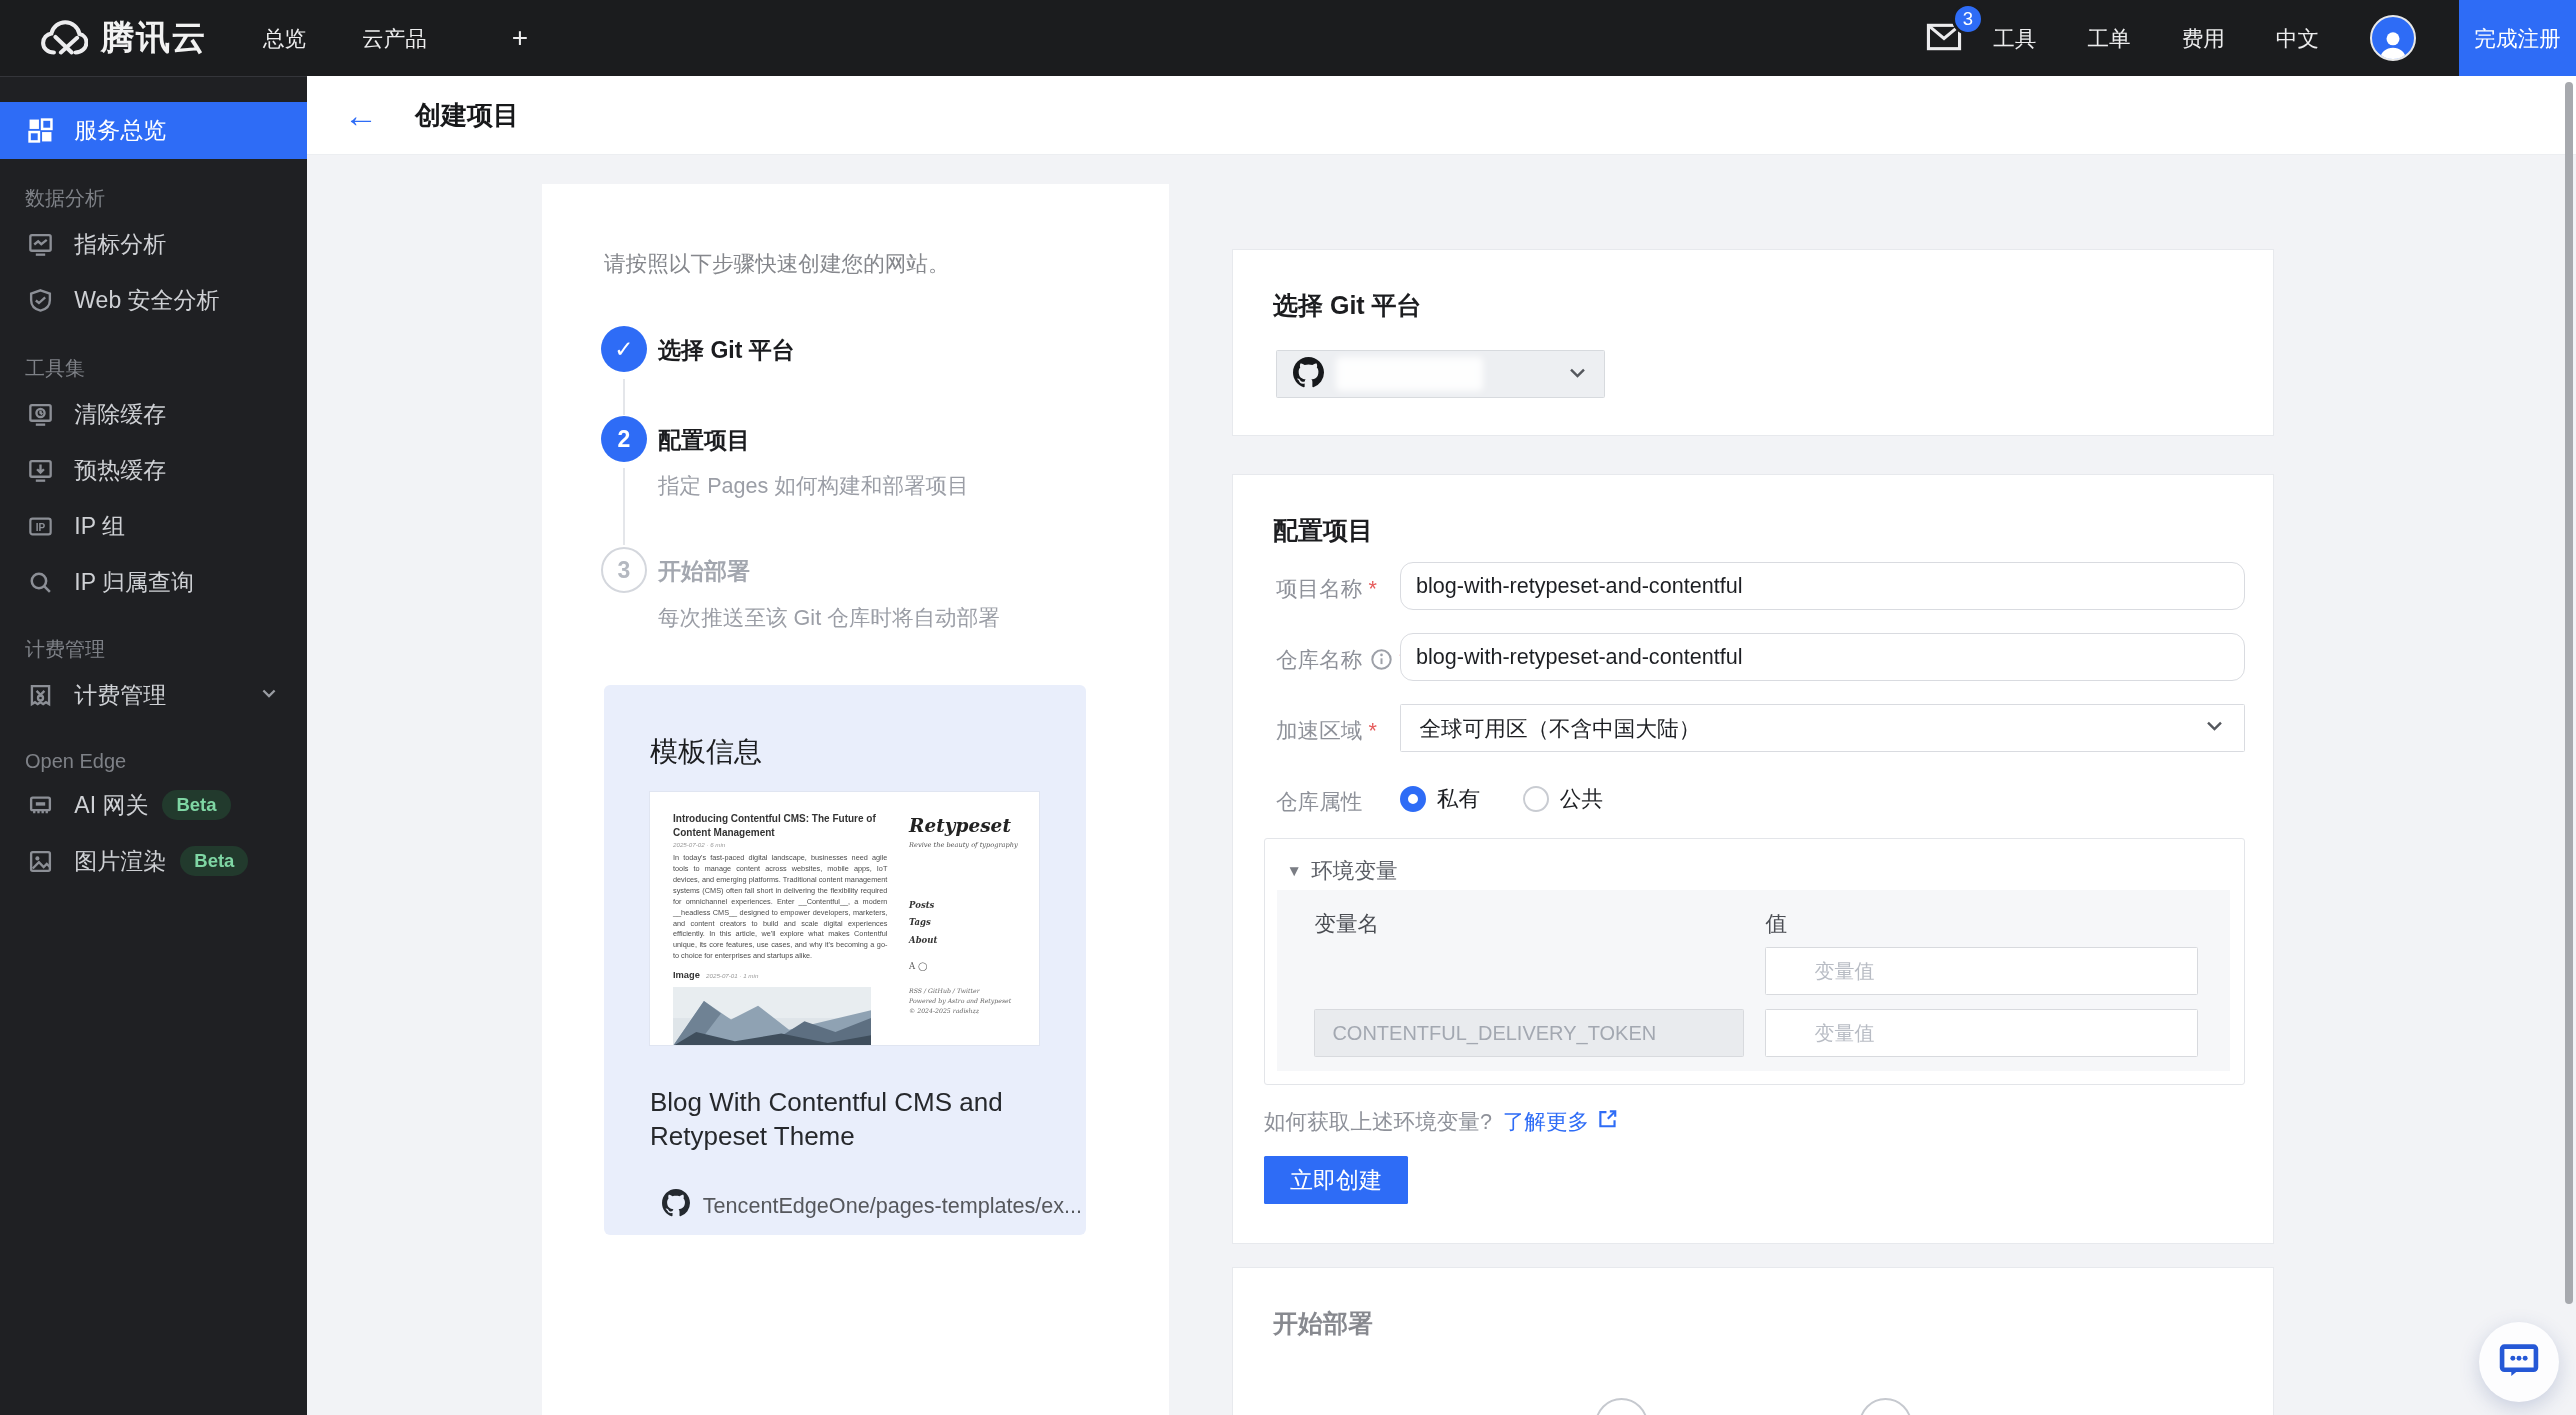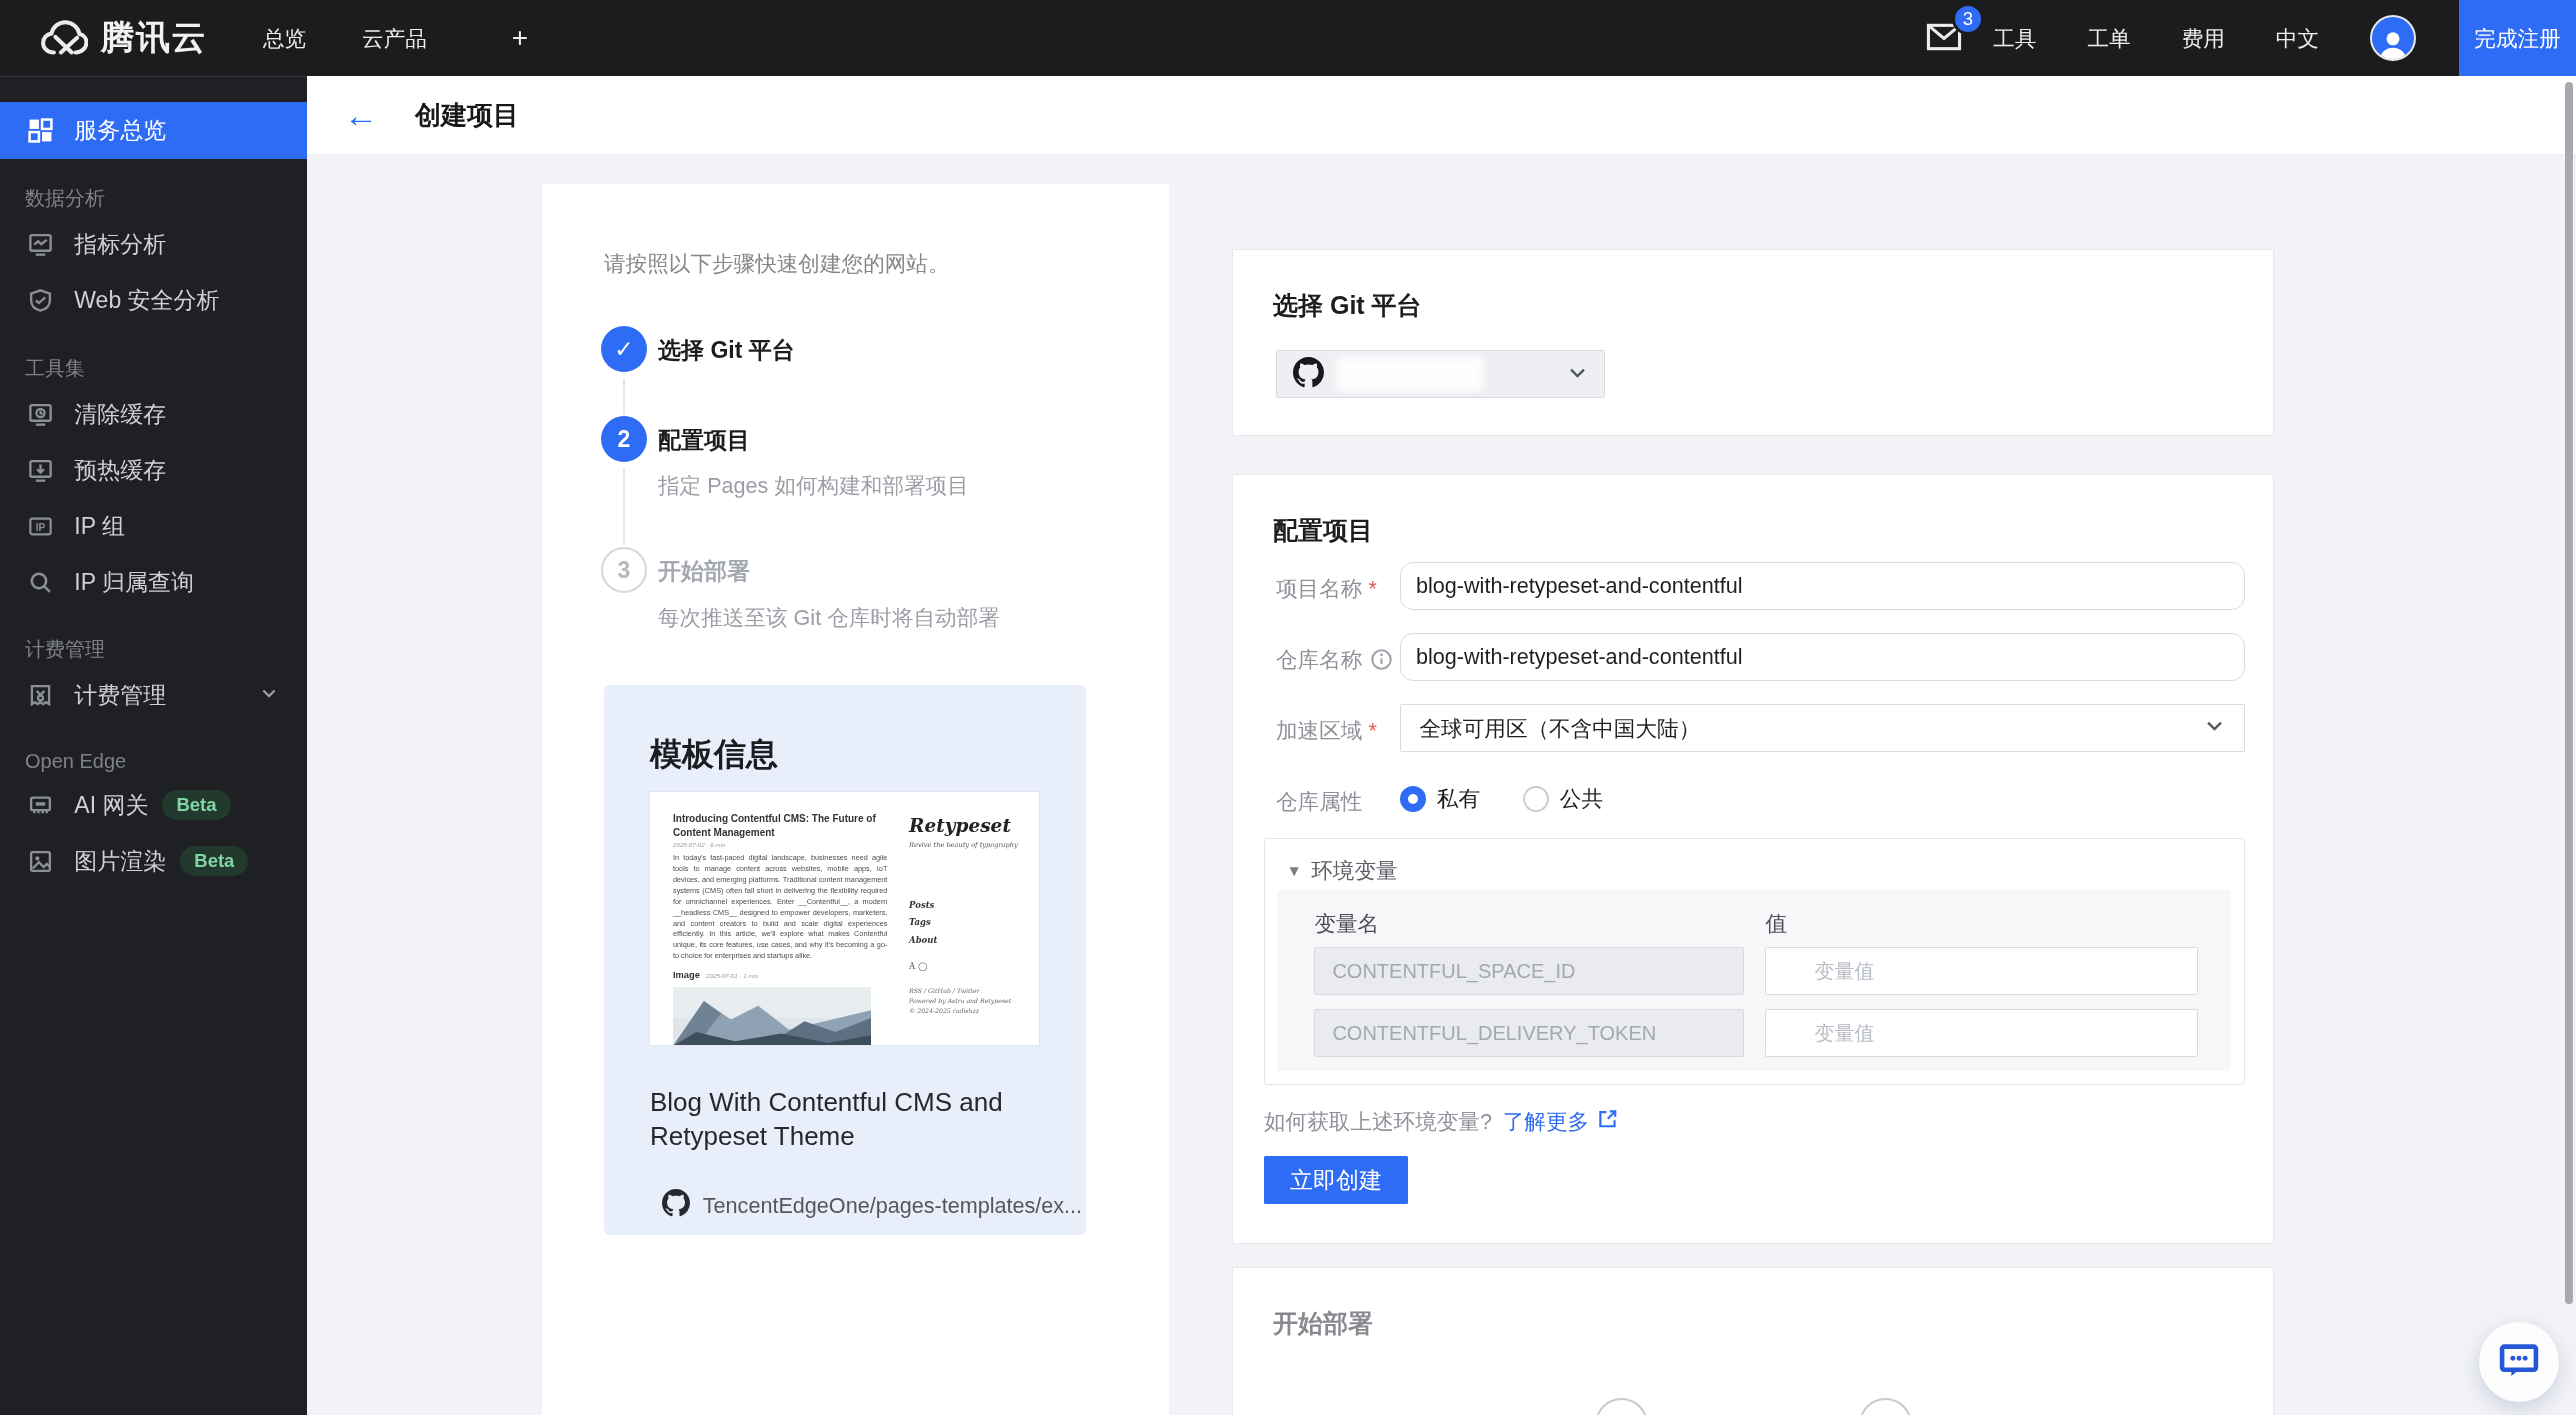--- a/index.html
+++ b/index.html
@@ -43,21 +43,21 @@
   .step-circle { position:absolute; width:46px; height:46px; border-radius:50%; display:flex; align-items:center; justify-content:center; font-size:23px; font-weight:700; }
   .step-circle.done, .step-circle.current { background:#2e6cf6; color:#fff; }
   .step-circle.todo { background:#fff; border:2.3px solid #d4d7dd; color:#b4b8c0; }
   .rail { position:absolute; left:81px; width:1.5px; background:#e4e6ea; }
   .step-title { position:absolute; left:116px; font-size:23px; font-weight:700; color:#1b1c1f; white-space:nowrap; }
   .step-title.dim { color:#a3a7af; }
   .step-desc { position:absolute; left:116px; font-size:21.6px; color:#9b9ea6; white-space:nowrap; }
 
   
   .tpl-card { position:absolute; left:62px; top:501px; width:482px; height:550px; background:#e9eefb; border-radius:6.2px; }
-  .tpl-title { position:absolute; left:46px; top:48px; font-size:32px; font-weight:700; color:#1c1d20; }
+  .tpl-title { position:absolute; left:46px; top:48px; font-size:28px; font-weight:400; color:#1c1d20; }
   .tpl-preview { position:absolute; left:45px; top:106px; width:391px; height:255px; background:#fff; border:0.8px solid #e0e5f1; display:flex; overflow:hidden; }
   .tp-article { width:63%; padding:20px 7.7px 0 23px; }
   .tp-h1 { font-size:10px; font-weight:700; color:#333; line-height:1.35; }
   .tp-meta { font-size:6.2px; color:#999; font-style:italic; margin:2.3px 0 4.6px; }
   .tp-body { font-size:7.3px; color:#4c4c4c; line-height:1.5; text-align:justify; }
   .tp-imglabel { font-size:9.3px; font-weight:700; color:#333; margin-top:7.7px; }
   .tp-mountain { width:198px; height:59px; margin-top:3.1px; display:block; }
   .tp-side { width:37%; padding:23px 10.8px 0 14px; font-family:"DejaVu Serif","Liberation Serif",serif; }
   .tp-brand { font-size:18.5px; font-style:italic; font-weight:700; color:#222; }
   .tp-tagline { font-size:6.6px; font-style:italic; color:#555; margin-top:4.6px; }
@@ -415,21 +415,20 @@
 
     <div class="env-box">
       <div class="env-header">
         <span class="tri">▼</span>
         <span>环境变量</span>
       </div>
       <div class="env-inner">
         <div class="env-col" style="left:37px;">变量名</div>
         <div class="env-col" style="left:488px;">值</div>
 
-        <input class="env-input ro" style="left: 37px; top: 57px; width: 430px;" readonly="" value="CONTENTFUL_SPACE_ID">
         <input class="env-input val" style="left: 488px; top: 57px; width: 433px;" placeholder="变量值">
 
         <input class="env-input ro" style="left: 37px; top: 119px; width: 430px;" readonly="" value="CONTENTFUL_DELIVERY_TOKEN">
         <input class="env-input val" style="left: 488px; top: 119px; width: 433px;" placeholder="变量值">
       </div>
     </div>
 
     <div class="help-row">
       <span>如何获取上述环境变量?</span>
       <span class="help-link">了解更多</span>

